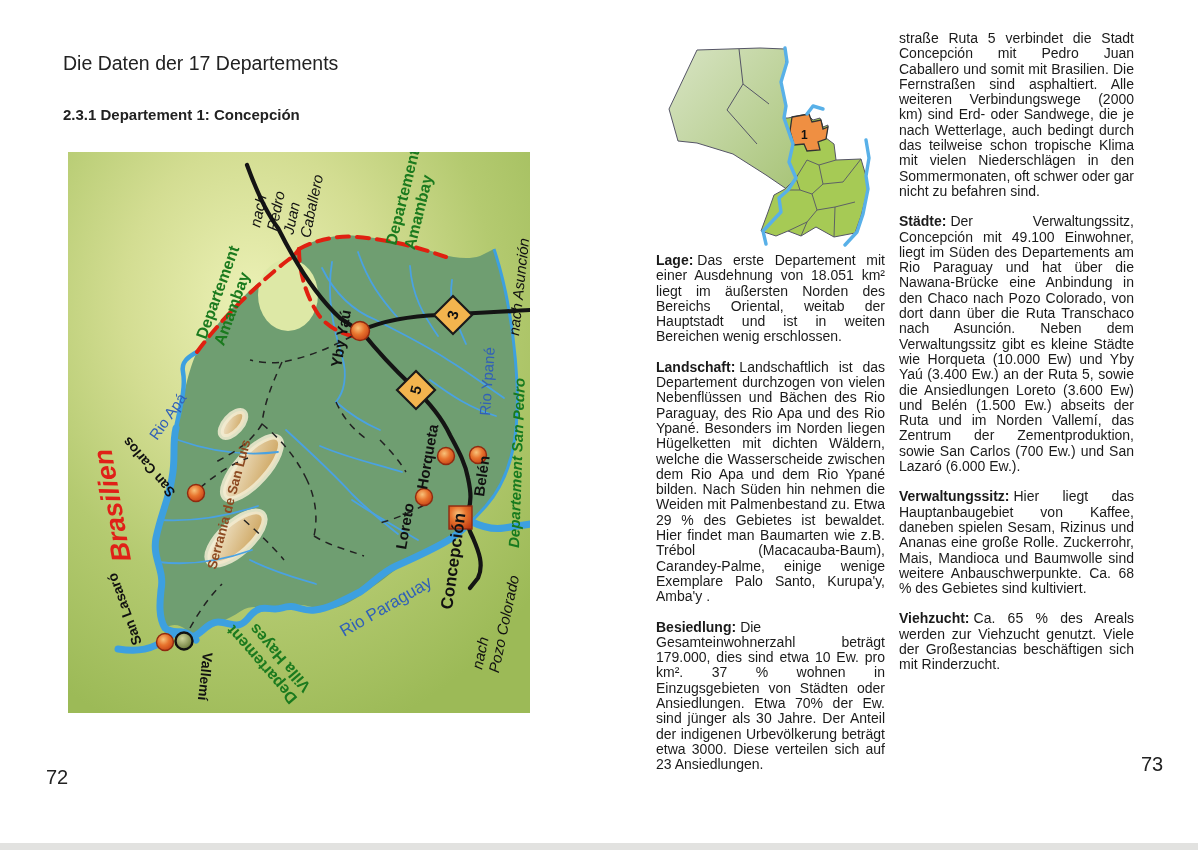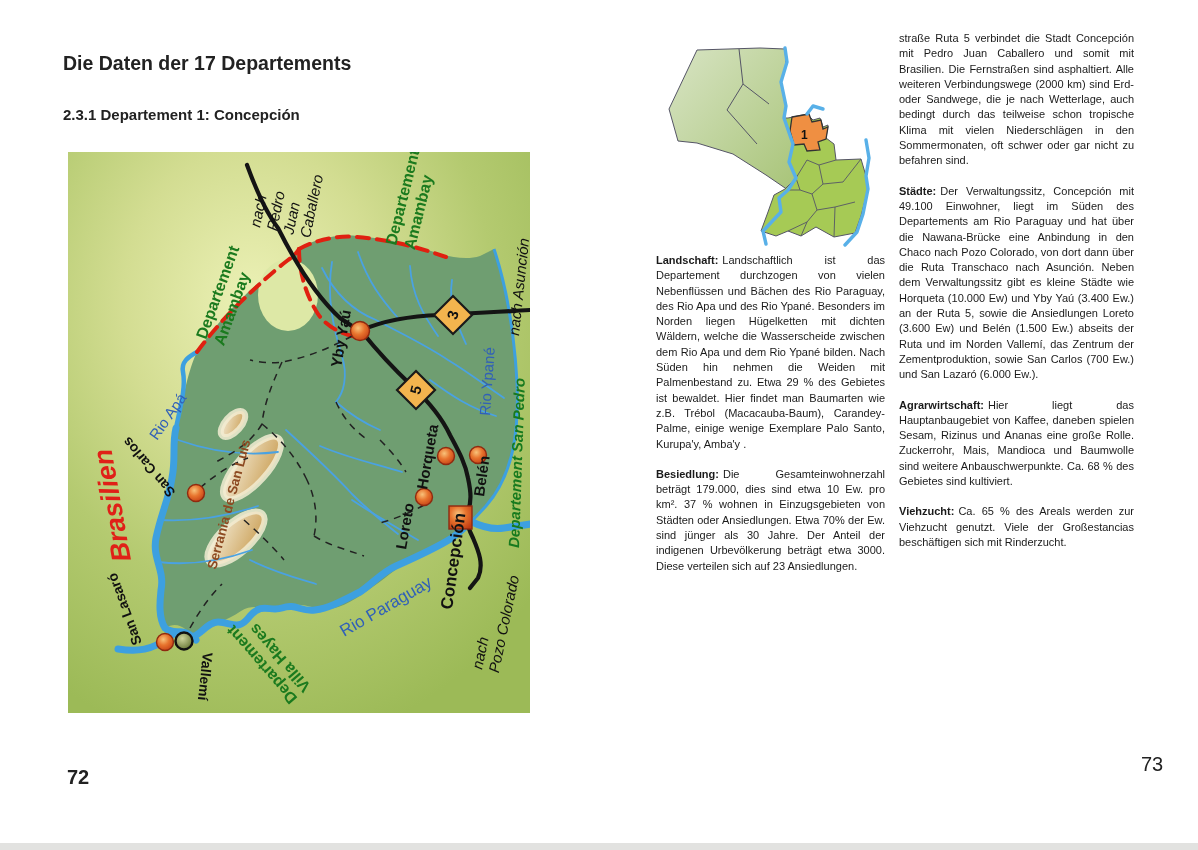--- a/index.html
+++ b/index.html
@@ -1,21 +1,21 @@
 <!DOCTYPE html>
 <html><head>
 <meta charset="utf-8">
 <style>
   html,body{margin:0;padding:0;background:#ffffff;}
   #spread{position:relative;width:1198px;height:850px;background:#ffffff;overflow:hidden;
           font-family:"Liberation Sans",sans-serif;color:#1a1a1a;}
   .pagenum{position:absolute;font-size:20px;color:#222;}
-  #page-title{position:absolute;left:63px;top:52px;font-size:19.5px;font-weight:bold;color:#222;}
+  #page-title{position:absolute;left:63px;top:52px;font-size:19.5px;font-weight:normal;color:#222;}
   #page-subtitle{position:absolute;left:63px;top:106px;font-size:15px;font-weight:bold;color:#222;}
-  .col{position:absolute;font-size:11px;line-height:15.3px;text-align:justify;color:#1a1a1a;}
+  .col{position:absolute;font-size:14px;line-height:15.3px;text-align:justify;color:#1a1a1a;}
   #col1{left:656px;top:253px;width:229px;}
   #col2{left:899px;top:31px;width:235px;}
   .para{margin:0 0 15px 0;}
   .plabel{font-weight:bold;margin-right:4px;margin-top:42px;}
   #map-svg{position:absolute;left:68px;top:152px;}
   #minimap-svg{position:absolute;left:657px;top:32px;}
   #bottom-strip{position:absolute;left:0;bottom:0;width:100%;height:7px;background:#e2e2e0;}
   
   .lbl-dep{font-family:"Liberation Sans",sans-serif;font-weight:bold;font-size:16px;fill:#1b7a1e;}
   .lbl-dep-it{font-family:"Liberation Sans",sans-serif;font-weight:bold;font-style:italic;font-size:15px;fill:#177a1e;}
@@ -236,39 +236,42 @@
 
     <g fill="none" stroke="#58b0e8" stroke-width="3.4" stroke-linecap="round" stroke-linejoin="round">
       <path d="M128,16 L130,30 L124,50 L129,74 L127,86 L136,112 L132,130 L139,146 L131,158 L122,166 L124,180 L106,199 L109,212"></path>
       <path d="M150,82 L156,74 L166,77"></path>
       <path d="M209,108 L212,126 L209,144 L211,157 L206,182 L200,200 L188,213"></path>
     </g>
   </svg>
 
   <div id="col1" class="col">
     <p class="para">
+      <span class="plabel">Lage:</span><span>Das erste Departement mit einer Ausdehnung von 18.051 km² liegt im äußersten Norden des Bereichs Oriental, weitab der Hauptstadt und ist in weiten Bereichen wenig erschlossen.</span>
+    </p>
+    <p class="para">
       <span class="plabel">Landschaft:</span><span>Landschaftlich ist das Departement durchzogen von vielen Nebenflüssen und Bächen des Rio Paraguay, des Rio Apa und des Rio Ypané. Besonders im Norden liegen Hügelketten mit dichten Wäldern, welche die Wasserscheide zwischen dem Rio Apa und dem Rio Ypané bilden. Nach Süden hin nehmen die Weiden mit Palmenbestand zu. Etwa 29 % des Gebietes ist bewaldet. Hier findet man Baumarten wie z.B. Trébol (Macacauba-Baum), Carandey-Palme, einige wenige Exemplare Palo Santo, Kurupa'y, Amba'y .</span>
     </p>
     <p class="para">
       <span class="plabel">Besiedlung:</span><span>Die Gesamteinwohnerzahl beträgt 179.000, dies sind etwa 10 Ew. pro km². 37 % wohnen in Einzugsgebieten von Städten oder Ansiedlungen. Etwa 70% der Ew. sind jünger als 30 Jahre. Der Anteil der indigenen Urbevölkerung beträgt etwa 3000. Diese verteilen sich auf 23 Ansiedlungen.</span>
     </p>
   </div>
 
   <div id="col2" class="col">
     <p class="para">
       <span>straße Ruta 5 verbindet die Stadt Concepción mit Pedro Juan Caballero und somit mit Brasilien. Die Fernstraßen sind asphaltiert. Alle weiteren Verbindungswege (2000 km) sind Erd- oder Sandwege, die je nach Wetterlage, auch bedingt durch das teilweise schon tropische Klima mit vielen Niederschlägen in den Sommermonaten, oft schwer oder gar nicht zu befahren sind.</span>
     </p>
     <p class="para">
       <span class="plabel">Städte:</span><span>Der Verwaltungssitz, Concepción mit 49.100 Einwohner, liegt im Süden des Departements am Rio Paraguay und hat über die Nawana-Brücke eine Anbindung in den Chaco nach Pozo Colorado, von dort dann über die Ruta Transchaco nach Asunción. Neben dem Verwaltungssitz gibt es kleine Städte wie Horqueta (10.000 Ew) und Yby Yaú (3.400 Ew.) an der Ruta 5, sowie die Ansiedlungen Loreto (3.600 Ew) und Belén (1.500 Ew.) abseits der Ruta und im Norden Vallemí, das Zentrum der Zementproduktion, sowie San Carlos (700 Ew.) und San Lazaró (6.000 Ew.).</span>
     </p>
     <p class="para">
-      <span class="plabel">Agrarwirtschaft:</span><span>Hier liegt das Hauptanbaugebiet von Kaffee, daneben spielen Sesam, Rizinus und Ananas eine große Rolle. Zuckerrohr, Mais, Mandioca und Baumwolle sind weitere Anbauschwerpunkte. Ca. 68 % des Gebietes sind kultiviert.</span>
+      <span class="plabel">Verwaltungssitz:</span><span>Hier liegt das Hauptanbaugebiet von Kaffee, daneben spielen Sesam, Rizinus und Ananas eine große Rolle. Zuckerrohr, Mais, Mandioca und Baumwolle sind weitere Anbauschwerpunkte. Ca. 68 % des Gebietes sind kultiviert.</span>
     </p>
     <p class="para">
       <span class="plabel">Viehzucht:</span><span>Ca. 65 % des Areals werden zur Viehzucht genutzt. Viele der Großestancias beschäftigen sich mit Rinderzucht.</span>
     </p>
   </div>
 
-  <div class="pagenum" style="left:67px;top:766px;font-weight:bold;">72</div>
+  <div class="pagenum" style="left:46px;top:766px;">72</div>
   <div class="pagenum" style="left:1117px;top:753px;margin-left:24px;">73</div>
 
   <div id="bottom-strip"></div>
 </div>
 
 </body></html>

